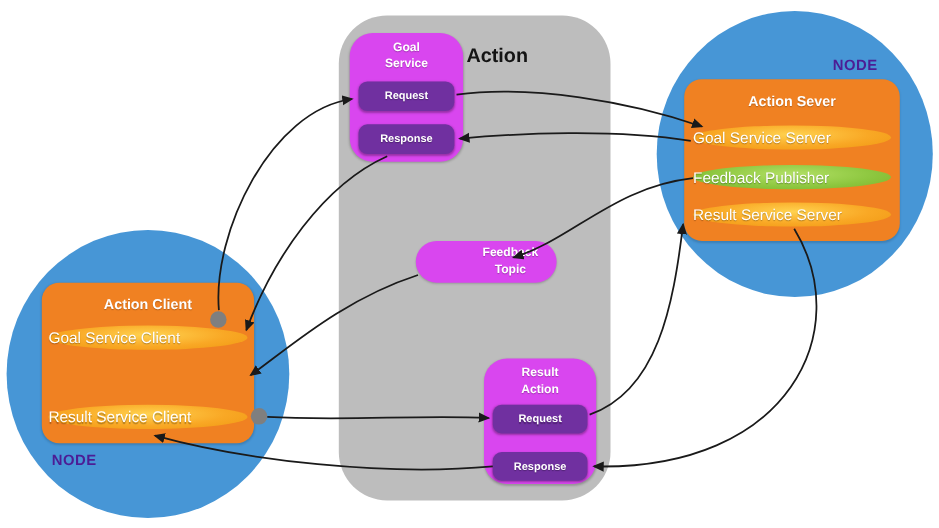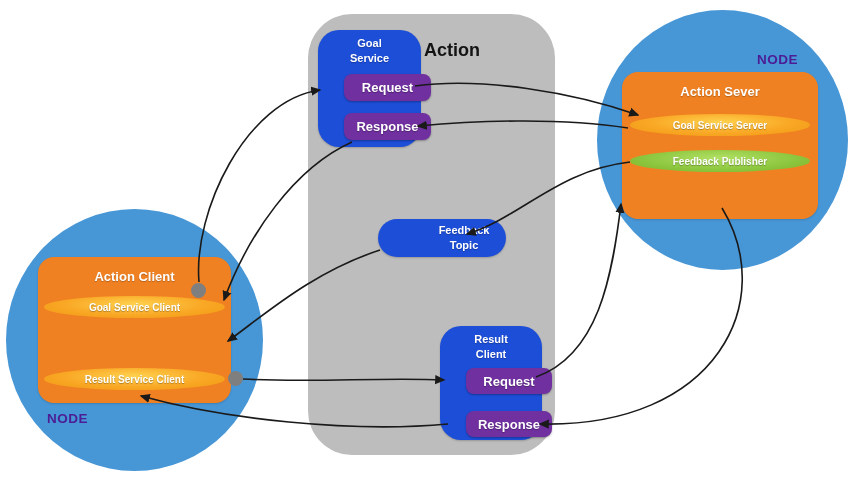--- a/index.html
+++ b/index.html
@@ -9,33 +9,33 @@
   .node-circle{position:absolute;border-radius:50%;background:#4796d6;}
   .gray-panel{position:absolute;left:308px;top:14px;width:247px;height:441px;border-radius:44px;background:#bdbdbd;}
 
   .action-title{position:absolute;left:424px;top:40px;width:120px;text-align:left;
     font-size:18px;font-weight:bold;color:#141414;}
 
   .orange-box{position:absolute;background:#f08122;border-radius:16px;box-shadow:0 1px 2px rgba(0,0,0,.15);}
   .box-title{position:absolute;left:0;top:12px;width:100%;text-align:center;color:#fff;
     font-weight:bold;font-size:13px;text-shadow:0 1px 1px rgba(0,0,0,.25);}
 
-  .pill{position:absolute;height:22px;border-radius:50%;display:flex;align-items:center;justify-content:center;
-    color:#fff;font-weight:bold;font-size:10px;text-shadow:0 1px 1px rgba(0,0,0,.3);}
+  .pill{position:absolute;height:22px;border-radius:50%;display:flex;align-items:center;
+    color:#fff;font-weight:normal;font-size:14px;text-shadow:0 1px 1px rgba(0,0,0,.3);}
   .pill-orange{background:radial-gradient(ellipse at 50% 38%, #ffd24f 0%, #f9a825 55%, #ef9711 100%);}
   .pill-green{background:radial-gradient(ellipse at 50% 38%, #b2e065 0%, #8cc63e 60%, #7fb32a 100%);}
 
-  .blue-box{position:absolute;background:#1d4ed8;border-radius:21px;color:#fff;text-align:center;
+  .blue-box{position:absolute;background:#d946ef;border-radius:21px;color:#fff;text-align:center;
     box-shadow:0 1px 2px rgba(0,0,0,.2);}
   .bb-label{display:block;font-size:11px;font-weight:bold;line-height:1.32;padding-top:6px;
     white-space:pre-line;text-shadow:0 1px 1px rgba(0,0,0,.25);}
 
   .purple-btn{position:absolute;background:#7030a0;border-radius:8px;color:#fff;font-weight:bold;
-    font-size:13px;display:flex;align-items:center;justify-content:center;
-    box-shadow:0 1px 2px rgba(0,0,0,.3);text-shadow:0 1px 1px rgba(0,0,0,.3);margin-left:18px;}
+    font-size:10px;display:flex;align-items:center;justify-content:center;
+    box-shadow:0 1px 2px rgba(0,0,0,.3);text-shadow:0 1px 1px rgba(0,0,0,.3);}
 
   .node-label{position:absolute;font-weight:bold;font-size:13.5px;color:#4c1d95;letter-spacing:.5px;}
 
   .dot{position:absolute;width:15px;height:15px;border-radius:50%;background:#7f7f7f;}
 
   svg.arrows{position:absolute;left:0;top:0;pointer-events:none;}
   svg.arrows path.conn{fill:none;stroke:#1a1a1a;stroke-width:1.6;}
 </style>
 </head>
 <body>
@@ -62,37 +62,40 @@
   <div class="node-label" style="left:757px;top:52px;">NODE</div>
 
   <div class="orange-box" style="left:622px;top:72px;width:196px;height:147px;">
     <div class="box-title">Action Sever</div>
     <div class="pill pill-orange" style="left:8px;top:42px;width:180px;">
       <span>Goal Service Server</span>
     </div>
     <div class="pill pill-green" style="left:8px;top:78px;width:180px;">
       <span>Feedback Publisher</span>
     </div>
+    <div class="pill pill-orange" style="left:8px;top:112px;width:180px;">
+      <span>Result Service Server</span>
+    </div>
   </div>
 
   <div class="blue-box" style="left:318px;top:30px;width:103px;height:117px;">
     <span class="bb-label">Goal
 Service</span>
     <div class="purple-btn" style="left:8px;top:44px;width:87px;height:27px;">Request</div>
     <div class="purple-btn" style="left:8px;top:83px;width:87px;height:27px;">Response</div>
   </div>
 
   <div class="blue-box" style="left:378px;top:219px;width:84px;height:38px;padding-left:44px;">
     <span class="bb-label" style="padding-top:4px;">Feedback
 Topic</span>
   </div>
 
   <div class="blue-box" style="left:440px;top:326px;width:102px;height:114px;">
     <span class="bb-label">Result
-Client</span>
+Action</span>
     <div class="purple-btn" style="left:8px;top:42px;width:86px;height:26px;">Request</div>
     <div class="purple-btn" style="left:8px;top:85px;width:86px;height:26px;">Response</div>
   </div>
 
   <div class="dot" style="left:191px;top:283px;"></div>
   <div class="dot" style="left:228px;top:371px;"></div>
 
   <svg class="arrows" width="854" height="480" viewBox="0 0 854 480">
     <defs>
       <marker id="ah" viewBox="0 0 10 10" refX="8.5" refY="5" markerWidth="6.5" markerHeight="6.5" orient="auto">

